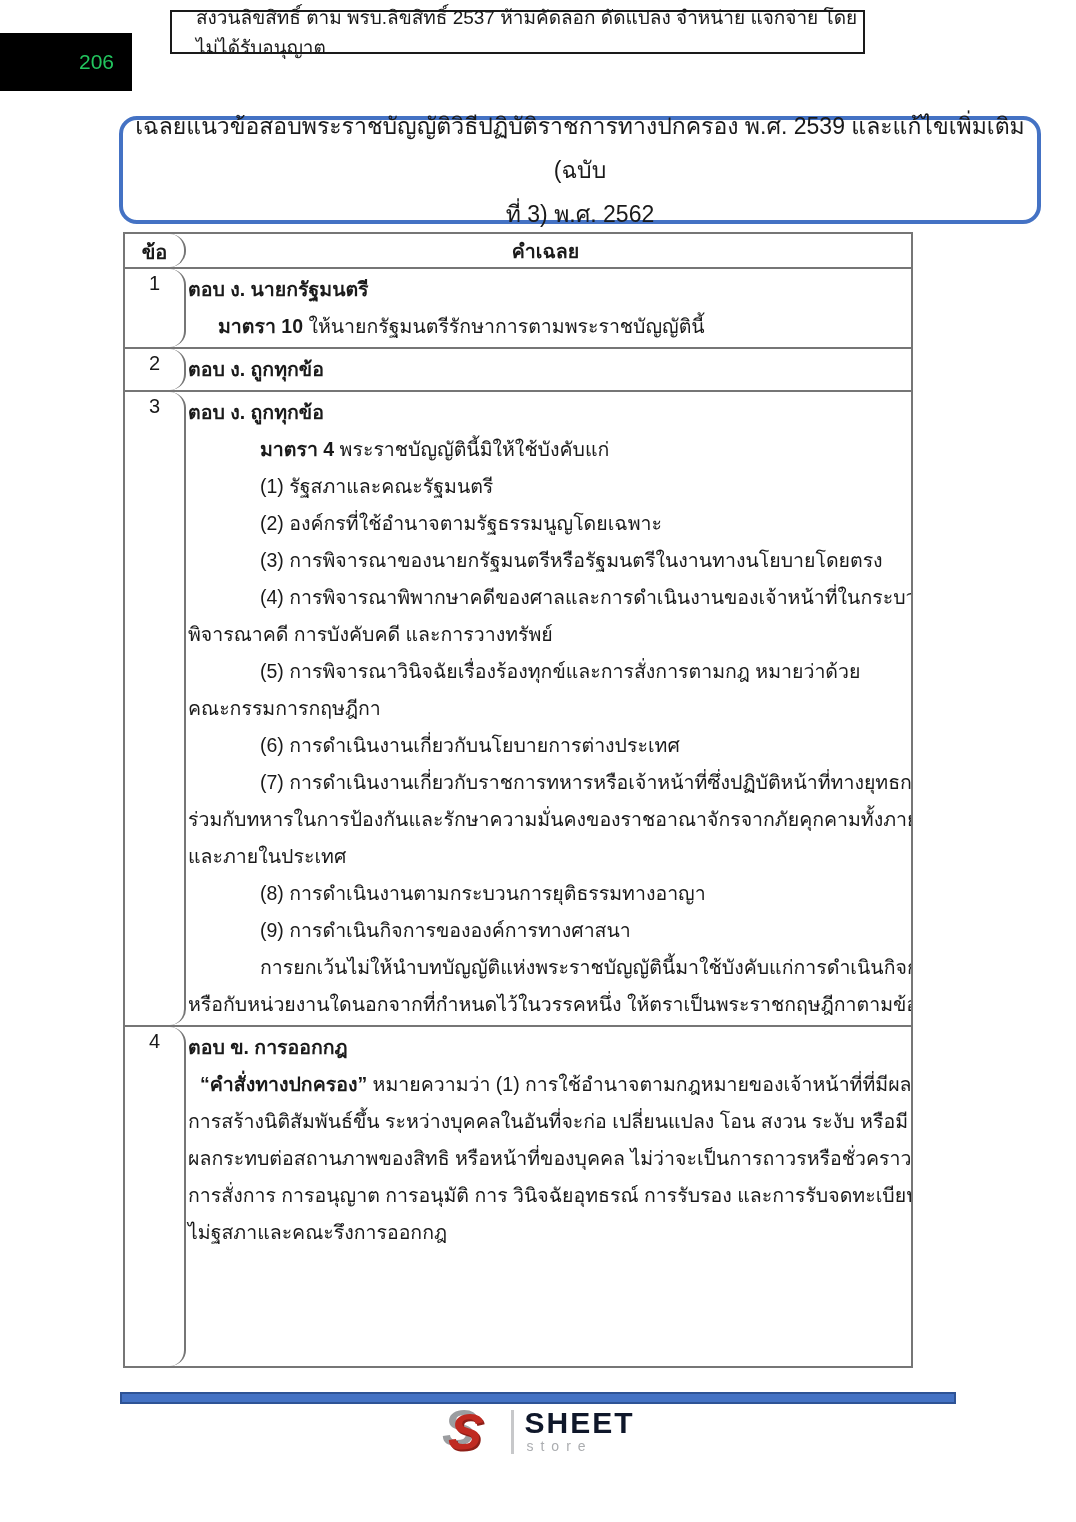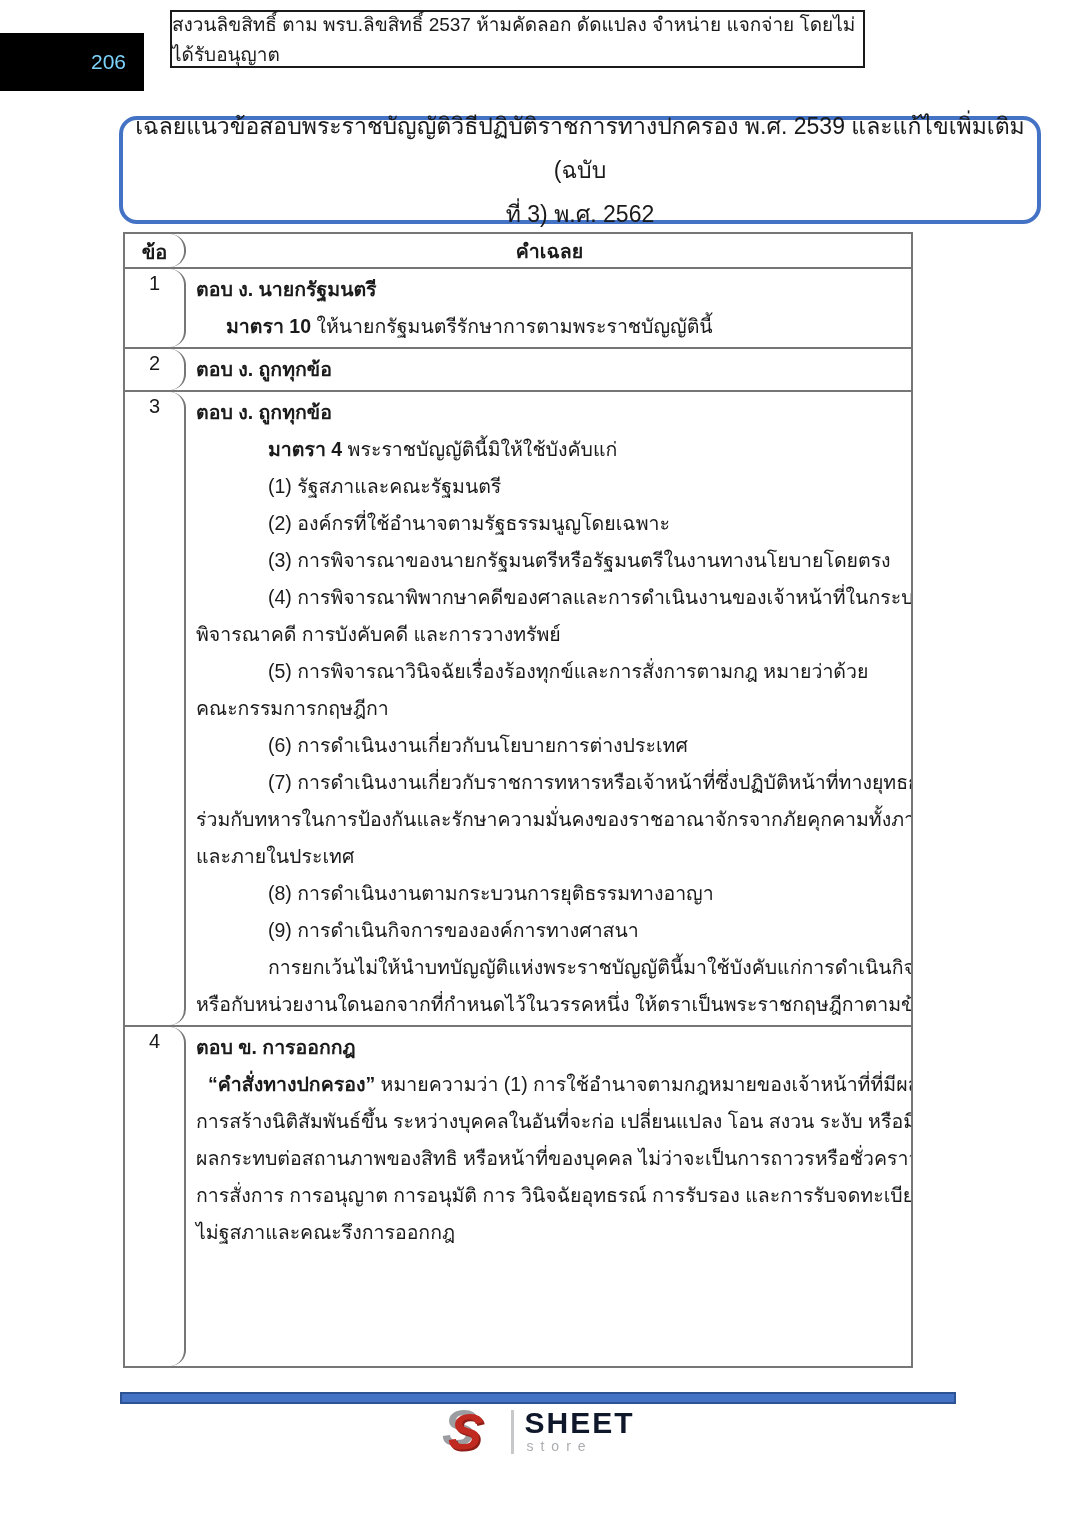--- a/index.html
+++ b/index.html
@@ -8,35 +8,36 @@
     width: 1076px; height: 1522px;
     position: relative;
     font-family: "Liberation Sans", "DejaVu Sans", sans-serif;
     color: #1a1a1a;
     overflow: hidden;
   }
 
   
   .page-num-box {
     position: absolute; left: 0; top: 33px;
-    width: 144px; height: 58px;
+    width: 132px; height: 58px;
     background: #000000;
-    color: #7dd3fc;
+    color: #22c55e;
     font-size: 21px;
     text-align: right;
     line-height: 58px;
     padding-right: 18px;
   }
   .copyright-box {
     position: absolute; left: 170px; top: 10px;
-    width: 695px; height: 58px;
+    width: 695px; height: 44px;
     border: 2px solid #1a1a1a;
     display: flex; align-items: center; justify-content: center;
     font-size: 19px;
     background: #ffffff;
+    padding-left: 24px;
   }
 
   
   .title-box {
     position: absolute; left: 119px; top: 116px;
     width: 922px; height: 108px;
     border: 4px solid #4472C4;
     border-radius: 18px;
     background: #ffffff;
     display: flex; flex-direction: column;
@@ -68,21 +69,21 @@
     text-align: center;
     padding-top: 3px;
     font-size: 20px;
     border-radius: 16px;
   }
   .thead .cell-no, .thead .cell-ans { font-weight: bold; padding-top: 2px; }
   .thead { height: 33px; }
   .thead .cell-ans { text-align: center; }
   .cell-ans {
     flex: 1;
-    padding: 2px 8px 2px 10px;
+    padding: 2px 8px 2px 2px;
     overflow: hidden;
     border-radius: 9px;
   }
   .line { line-height: 37px; white-space: nowrap; }
   .line b { font-weight: bold; }
   .ind-0 { margin-left: 0; }
   .ind-1 { margin-left: 12px; }
   .ind-2 { margin-left: 30px; }
   .ind-3 { margin-left: 72px; }
 

